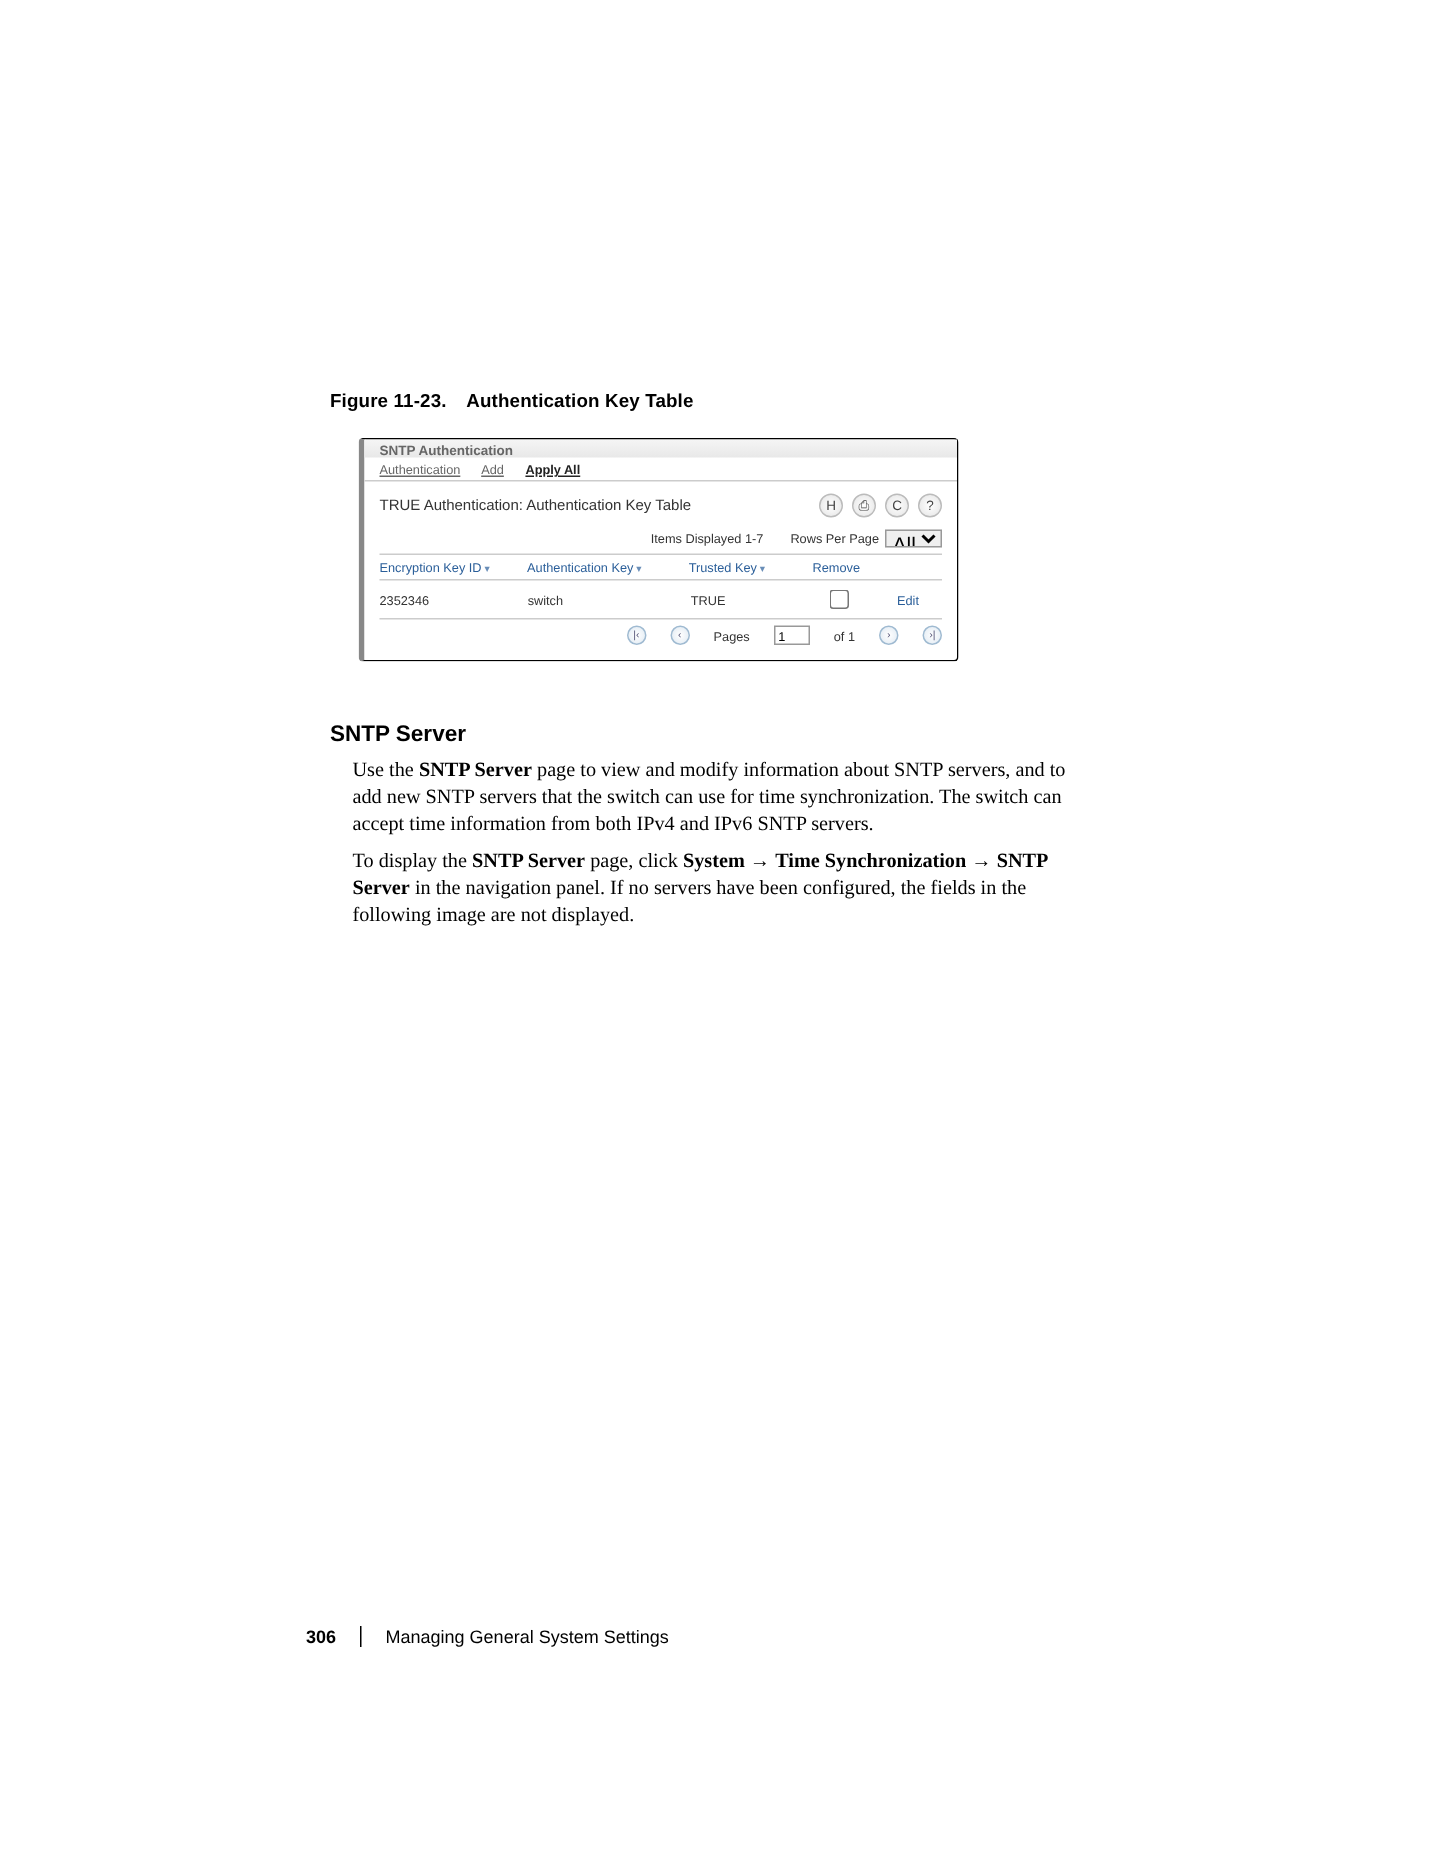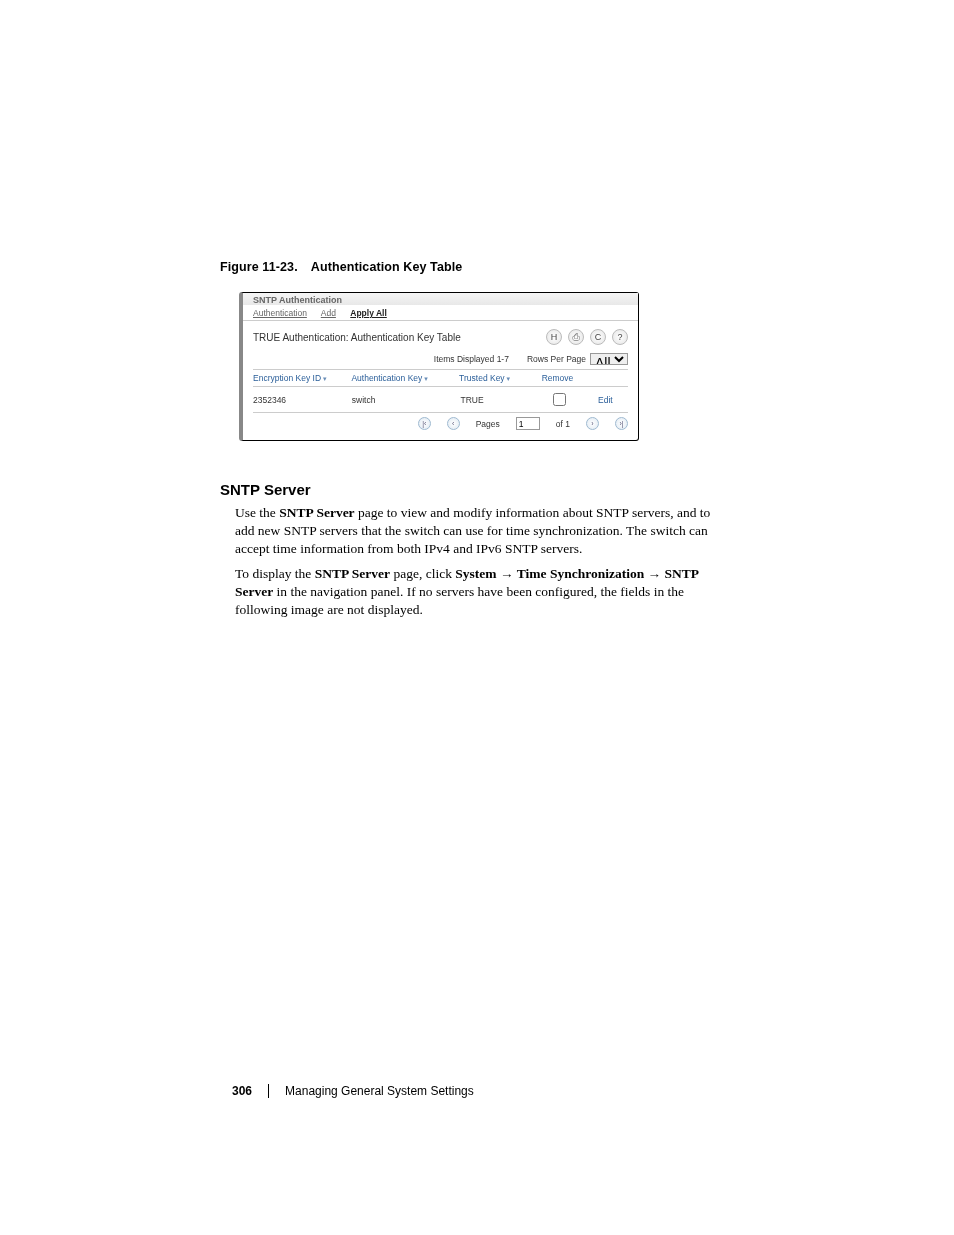--- a/index.html
+++ b/index.html
@@ -133,21 +133,21 @@
   }
   p.body {
     font-size: 13.5px;
     line-height: 1.35;
     margin: 6px 15px;
   }
   p.body b { font-family: Georgia, serif; }
 
   .footer {
     position: absolute;
-    left: 232px;
+    left: 204px;
     bottom: 88px;
     font-family: Helvetica, Arial, sans-serif;
     font-size: 12px;
     display: flex;
     align-items: center;
     gap: 16px;
     color: #000;
   }
   .footer .pgnum { font-weight: bold; }
   .footer .divider {

